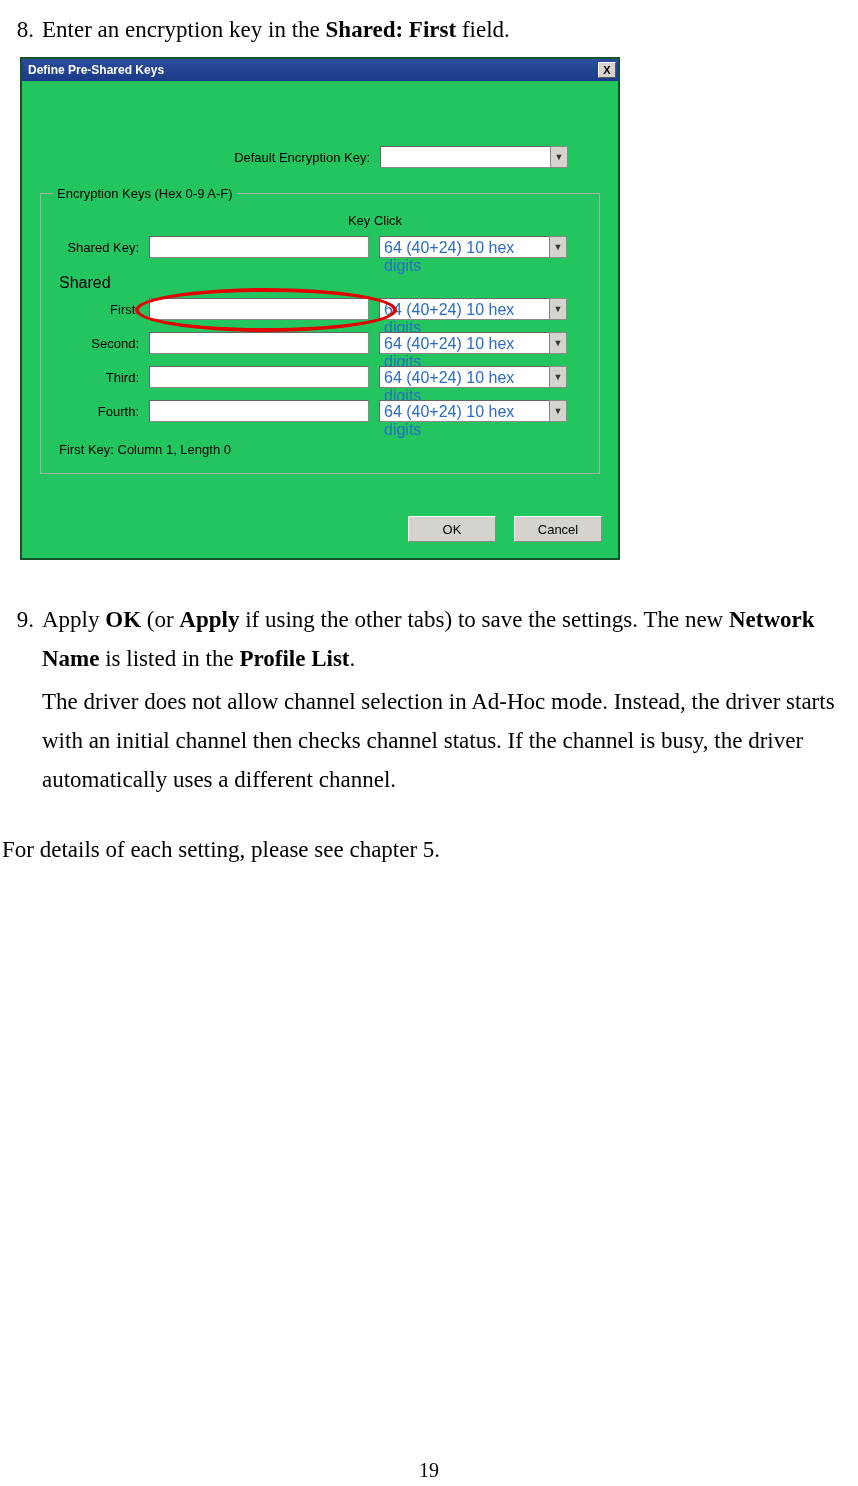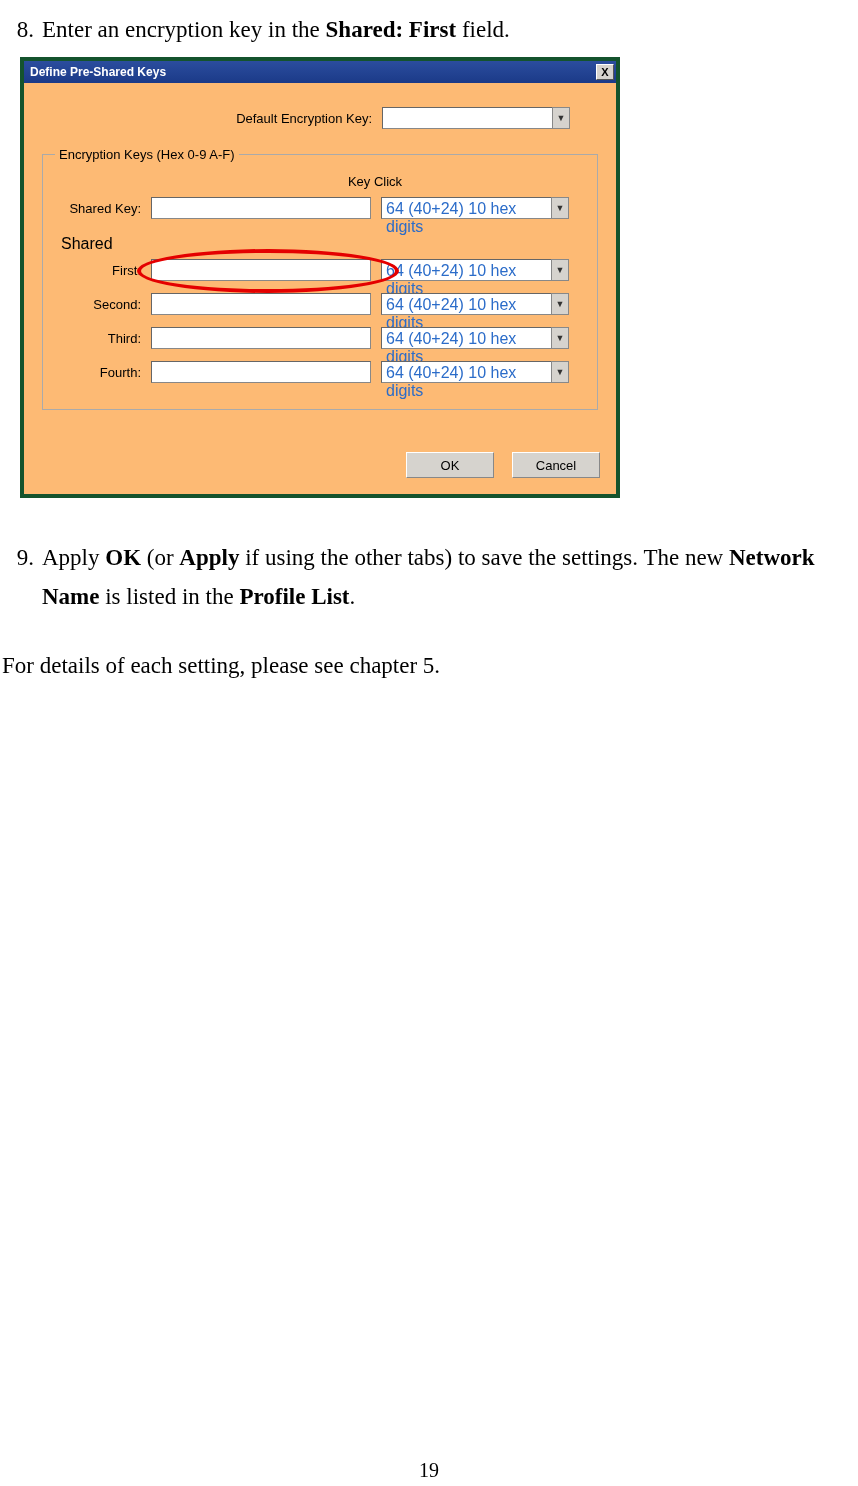--- a/index.html
+++ b/index.html
@@ -14,22 +14,22 @@
   }
   .step { display: flex; align-items: flex-start; font-size: 23px; line-height: 1.7; }
   .step-num { width: 42px; text-align: right; padding-right: 8px; }
   .step-body { flex: 1; }
   .bold { font-weight: bold; }
 
   
   .dialog {
     width: 600px;
     margin: 8px 0 40px 20px;
-    background: #fdba74;
-    border: 4px solid #14532d;
+    background: #22c55e;
+    border: 2px solid #14532d;
     font-family: Tahoma, Arial, sans-serif;
     font-size: 13px;
     color: #000;
   }
   .titlebar {
     height: 22px;
     background: linear-gradient(#2b4d9e, #1b3a88);
     color: #fff;
     display: flex;
     align-items: center;
@@ -39,21 +39,21 @@
     font-weight: bold;
   }
   .closebox {
     width: 18px; height: 16px;
     background: #d6d3ce;
     border: 1px solid #fff;
     border-right-color: #555; border-bottom-color: #555;
     display: flex; align-items: center; justify-content: center;
     color: #000; font-weight: bold; font-size: 11px;
   }
-  .dlg-inner { padding: 24px 18px 14px 18px; }
+  .dlg-inner { padding: 24px 18px 14px 18px; margin-top: 41px; }
   .row { display: flex; align-items: center; margin-bottom: 8px; }
   .lbl { text-align: right; padding-right: 10px; }
   .default-row .lbl { width: 340px; }
   .dropdown {
     display: flex; align-items: stretch; height: 22px;
   }
   .dd-field {
     background: #fff; border: 1px solid #888;
     border-top-color:#666; border-left-color:#666; border-right:none;
     width: 180px; padding: 2px 4px; font-size: 16px;
@@ -187,30 +187,32 @@
         <div class="klbl">Fourth:</div>
         <div class="kinput"></div>
         <div class="dropdown">
           <div class="dd-field">64  (40+24)  10 hex digits</div>
           <div class="dd-btn">
               <span class="dd-arrow">▼</span>
             </div>
         </div>
       </div>
 
+      <div class="status">First Key: Column 1,  Length 0</div>
     </fieldset>
   </div>
   <div class="btnbar">
     <div class="winbtn">OK</div>
     <div class="winbtn">Cancel</div>
   </div>
 </div>
 
 <div class="step">
   <div class="step-num">9.</div>
   <div class="step-body">
     <span>Apply </span><span class="bold">OK</span><span> (or </span><span class="bold">Apply</span><span> if using the other tabs) to save the settings. The new </span><span class="bold">Network Name</span><span> is listed in the </span><span class="bold">Profile List</span><span>.</span>
+    <div style="margin-top:4px;">The driver does not allow channel selection in Ad-Hoc mode. Instead, the driver starts with an initial channel then checks channel status. If the channel is busy, the driver automatically uses a different channel.</div>
   </div>
 </div>
 
 <div class="footertext">For details of each setting, please see chapter 5.</div>
 
 <div class="pagenum">19</div>
 
 </body></html>

